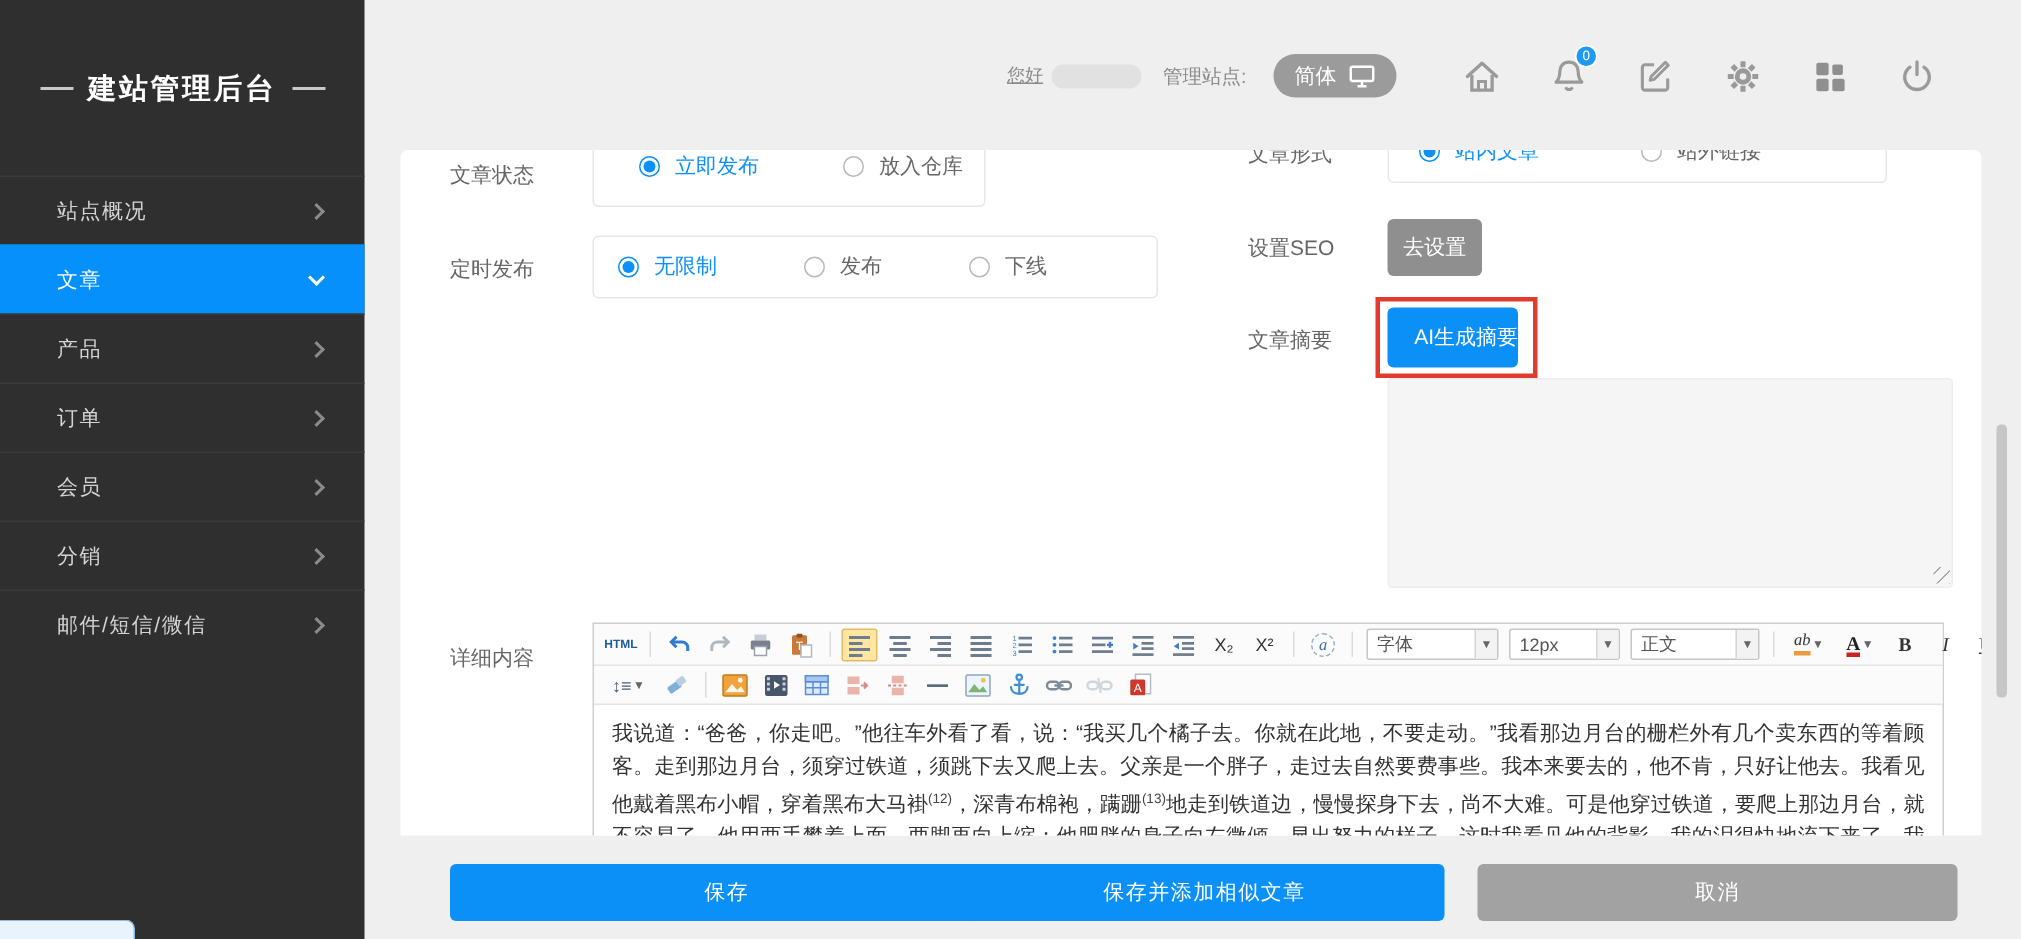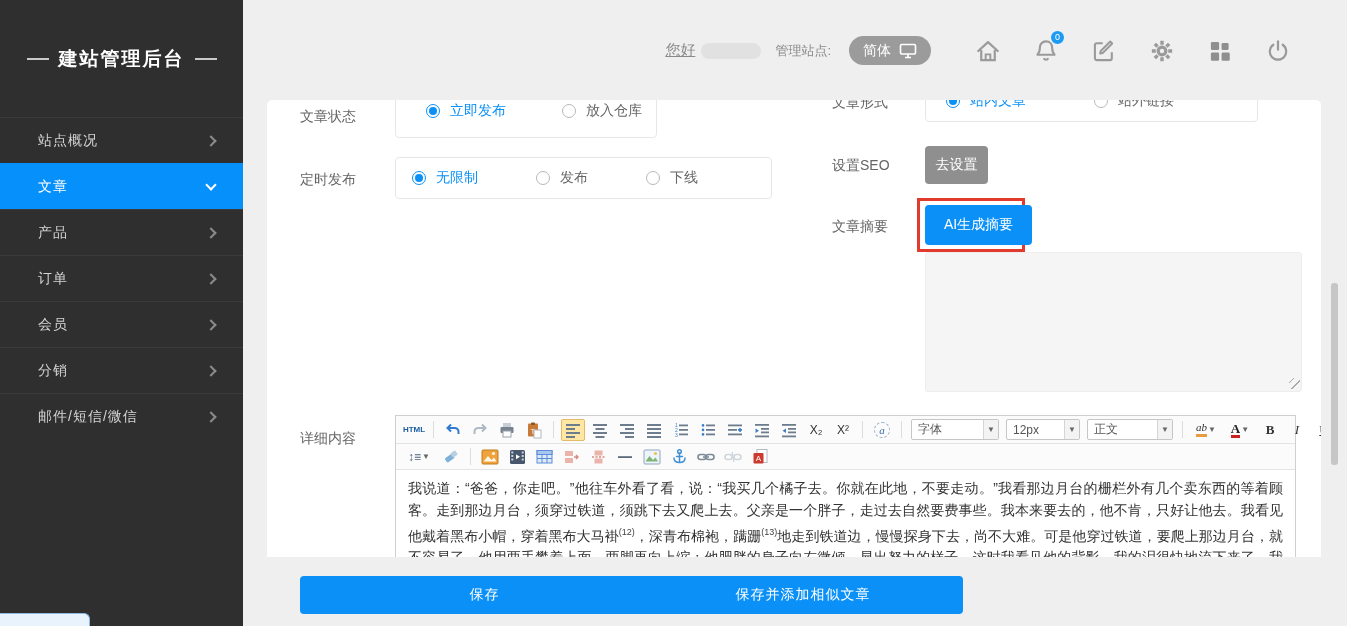--- a/index.html
+++ b/index.html
@@ -19,39 +19,39 @@
   .submenu { position:relative; padding:14px 0 20px 0; }
   .submenu::before { content:""; position:absolute; left:56px; top:0; bottom:28px; width:1px; background:#4a4a4a; }
   .sub-item { position:relative; height:30px; display:flex; align-items:center; padding-left:74px; color:#e2e2e2; font-size:13px; letter-spacing:1px; cursor:pointer; }
   .sub-item::before { content:""; position:absolute; left:56px; width:13px; height:1px; background:#4a4a4a; }
   .sub-item.active { color:#4aa0f8; }
   .status-bubble { position:absolute; left:0; bottom:0; width:90px; height:13px; background:#e9f3fd; border:1px solid #8cbae4; border-bottom:none; border-left:none; border-radius:0 6px 0 0; z-index:9; }
 
   
   .header { position:absolute; left:243px; top:0; width:1104px; height:100px; }
   .header-inner { position:absolute; right:40px; top:36px; display:flex; align-items:center; gap:0; }
-  .greet { font-size:15px; color:#8a8a8a;text-decoration:underline; }
+  .greet { font-size:12px; color:#8a8a8a;text-decoration:underline; }
   .blur-pill { width:60px; height:16px; background:#e1e1e1; border-radius:8px; margin:0 14px 0 6px; }
   .manage-label { font-size:13px; color:#8a8a8a; margin-right:18px; }
   .lang-pill { display:flex; align-items:center; gap:8px; height:29px; padding:0 14px; background:#9b9b9b; border-radius:15px; color:#fff; font-size:14px; cursor:pointer; margin-right:28px; }
   .hicon { position:relative; width:58px; display:flex; justify-content:center; align-items:center; cursor:pointer; }
   .badge { position:absolute; top:-8px; right:10px; min-width:15px; height:15px; background:#1e9bf0; border:1px solid #fff; border-radius:50%; color:#fff; font-size:9px; display:flex; align-items:center; justify-content:center; }
 
   
   .panel { position:absolute; left:267px; top:100px; width:1054px; height:457px; background:#fff; border-radius:5px 5px 0 0; overflow:hidden; }
   .flabel { position:absolute; font-size:14px; color:#666; }
   .rgroup { position:absolute; display:flex; align-items:center; background:#fff; border:1px solid #e7e7e7; border-radius:4px; }
   .ropt { display:flex; align-items:center; gap:10px; font-size:14px; color:#666; cursor:pointer; }
   .radio { width:14px; height:14px; border-radius:50%; border:1px solid #b9b9b9; background:#fff; position:relative; flex:none; }
   .radio.sel { border-color:#0b90f8; }
   .radio.sel::after { content:""; position:absolute; left:2px; top:2px; width:8px; height:8px; border-radius:50%; background:#0b90f8; }
   .ropt.sel-label { color:#0b90f8; }
   .gray-btn { position:absolute; width:63px; height:38px; background:#8f8f8f; border:none; border-radius:4px; color:#fff; font-size:14px; cursor:pointer; font-family:inherit; }
   .red-outline { position:absolute; left:650px; top:98px; width:108px; height:54px; border:3px solid #e23b2e; }
-  .ai-btn { position:absolute; left:658px; top:105px; width:107px; height:40px; background:#0b90f8; border:none; border-radius:4px; color:#fff; font-size:14px; cursor:pointer; font-family:inherit; }
+  .ai-btn { position:absolute; left:658px; top:105px; width:87px; height:40px; background:#0b90f8; border:none; border-radius:4px; color:#fff; font-size:14px; cursor:pointer; font-family:inherit;text-align:right; }
   .summary-area { position:absolute; left:658px; top:152px; width:377px; height:140px; background:#f5f5f5; border:1px solid #ededed; border-radius:3px; resize:none; font-family:inherit; }
   .resize-grip { position:absolute; left:1022px; top:278px; width:11px; height:11px; background:
      repeating-linear-gradient(135deg, transparent 0 3px, #aaa 3px 4px, transparent 4px 6px); pointer-events:none; }
 
   
   .editor { position:absolute; left:128px; top:315px; width:901px; height:300px; border:1px solid #cfcfcf; background:#fff; }
   .tbar { display:flex; align-items:center; gap:3px; padding:2px 6px; background:#fbfbfb; border-bottom:1px solid #e3e3e3; height:28px; }
   .tbar.r2 { height:26px; }
   .ti { width:24px; height:22px; display:inline-flex; align-items:center; justify-content:center; border-radius:2px; cursor:pointer; flex:none; font-size:11px; color:#51617a; }
   .ti.on { background:#ffe7a3; border:1px solid #e3bb66; }
@@ -498,15 +498,16 @@
       </div>
 
       <div class="econtent">
         <span>我说道：“爸爸，你走吧。”他往车外看了看，说：“我买几个橘子去。你就在此地，不要走动。”我看那边月台的栅栏外有几个卖东西的等着顾客。走到那边月台，须穿过铁道，须跳下去又爬上去。父亲是一个胖子，走过去自然要费事些。我本来要去的，他不肯，只好让他去。我看见他戴着黑布小帽，穿着黑布大马褂</span><sup>(12)</sup><span>，深青布棉袍，蹒跚</span><sup>(13)</sup><span>地走到铁道边，慢慢探身下去，尚不大难。可是他穿过铁道，要爬上那边月台，就不容易了。他用两手攀着上面，两脚再向上缩；他肥胖的身子向左微倾，显出努力的样子。这时我看见他的背影，我的泪很快地流下来了。我赶紧拭干了泪。怕他</span>
       </div>
     </div>
   </div>
 
   <button class="fbtn blue" style="left:300px; width:369px;">保存</button>
   <button class="fbtn blue" style="left:643px; width:320px;">保存并添加相似文章</button>
+  <button class="fbtn gray" style="left:985px; width:320px;">取消</button>
 
   <div class="scroll-thumb"></div>
 </div>
 
 </body></html>

